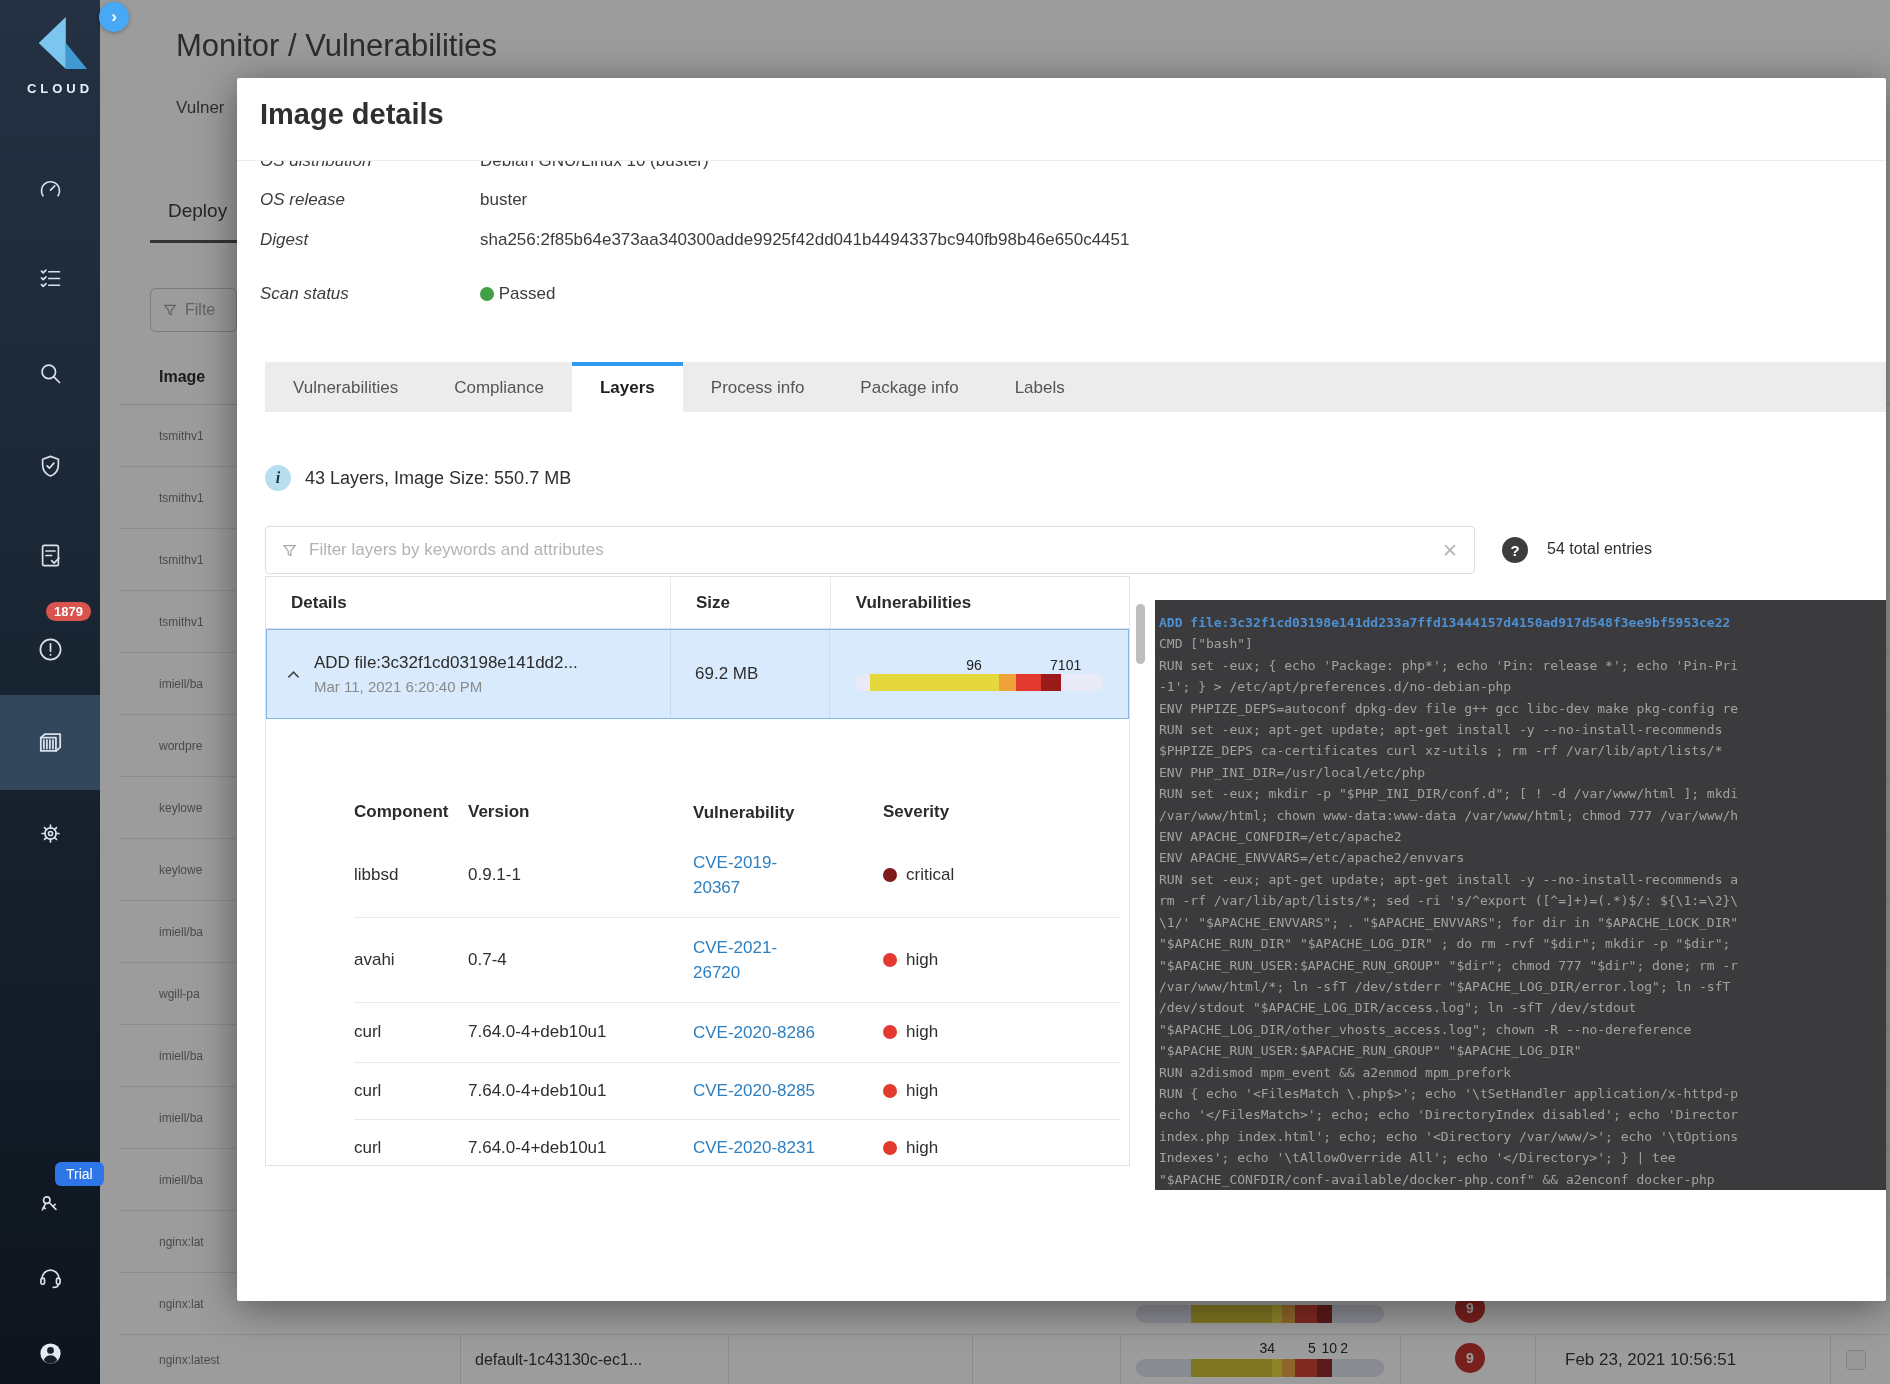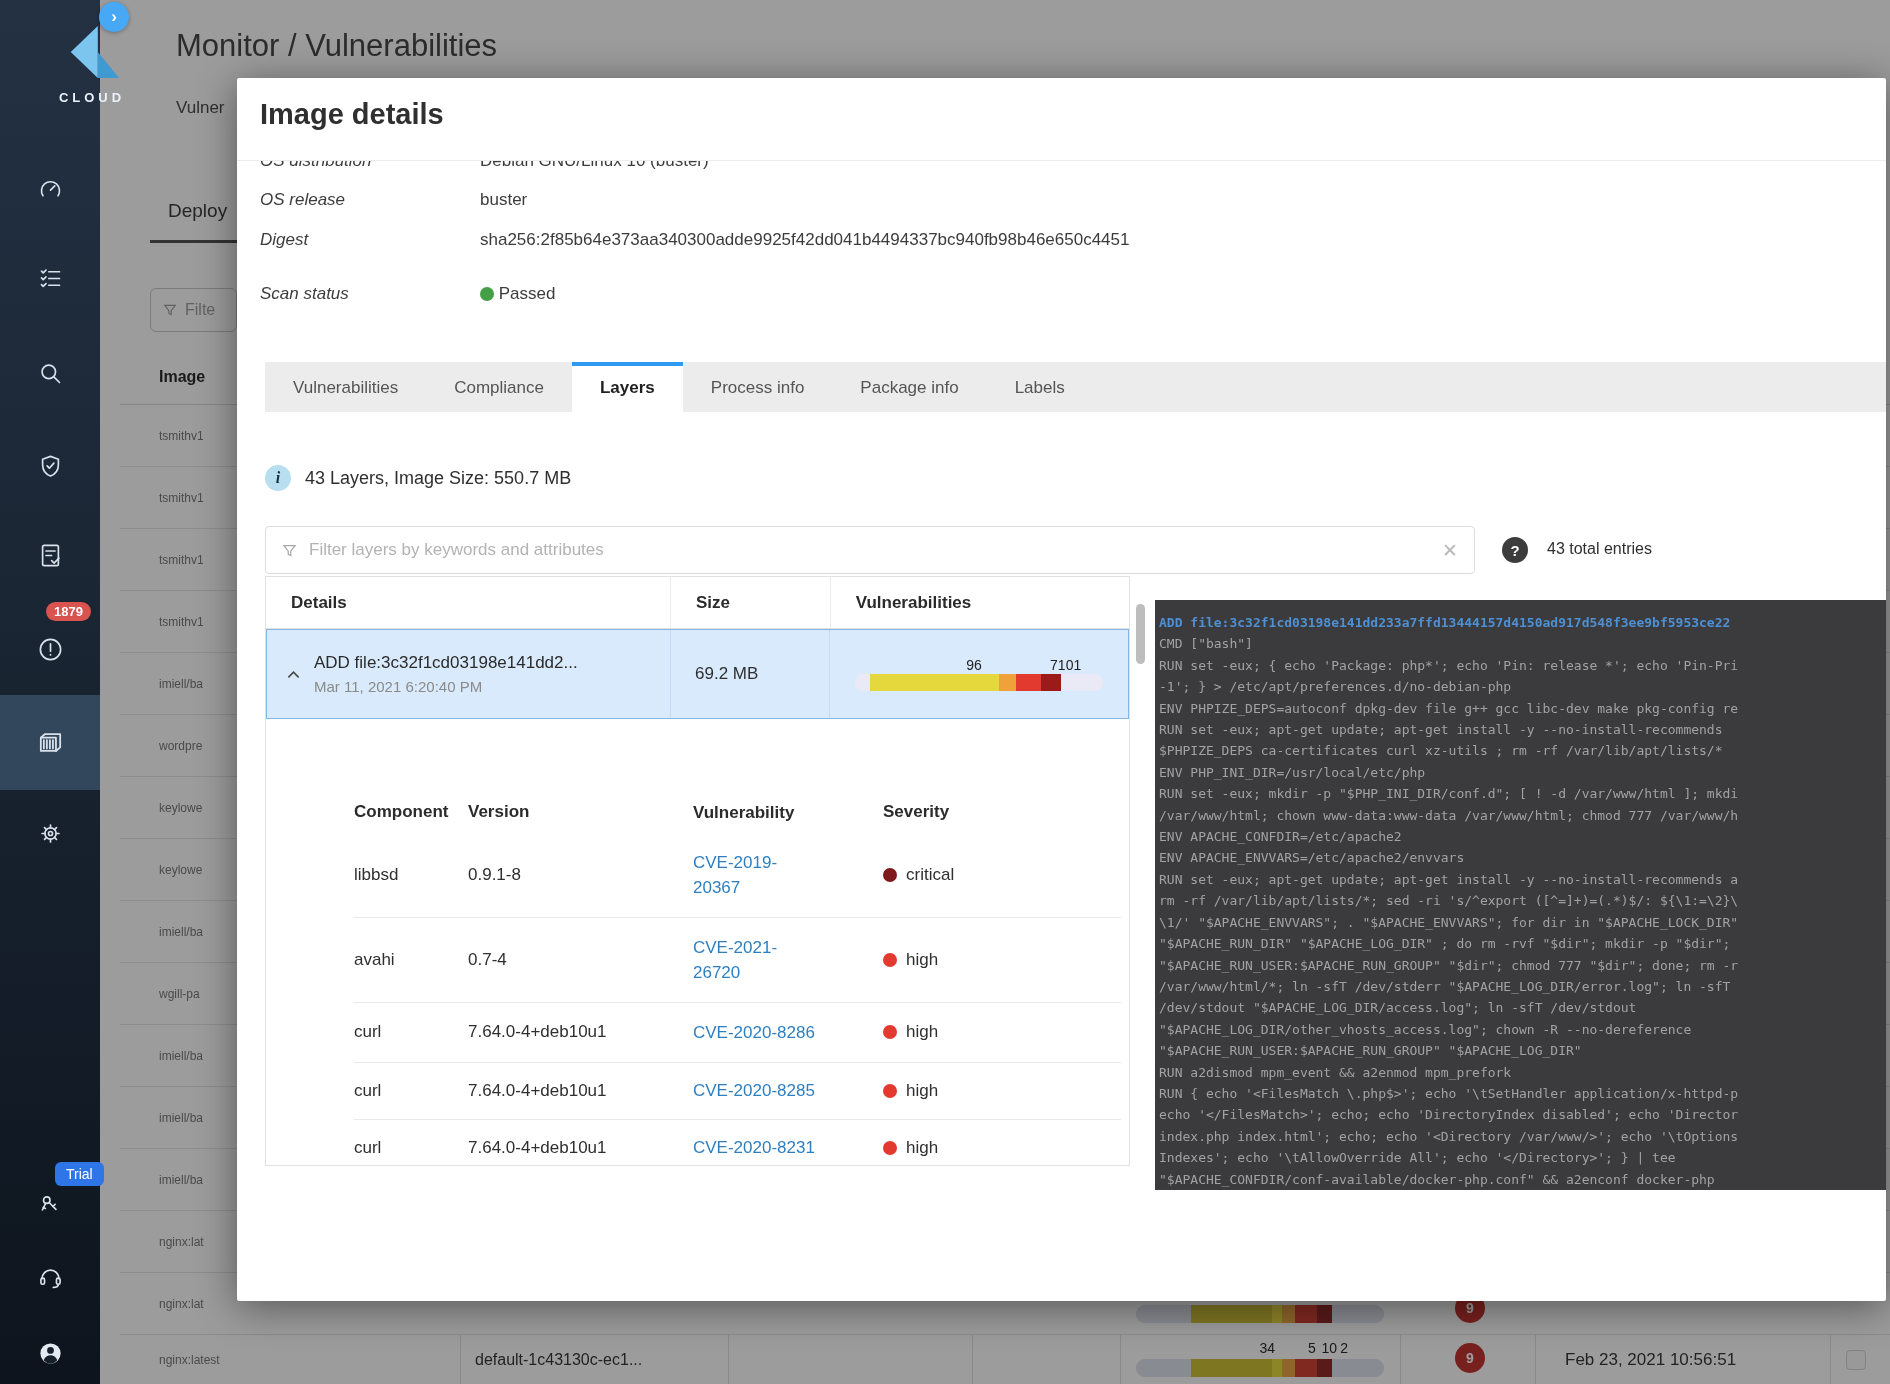--- a/index.html
+++ b/index.html
@@ -26,21 +26,21 @@
   .bar-labels span{position:absolute;transform:translateX(-50%);font-size:14px;color:#222;white-space:nowrap;margin-left:32px;}
   .bg-checkbox{left:1846px;top:1350px;width:20px;height:20px;border:1px solid #d2d2d2;border-radius:4px;background:#fafafa;}
 
   
   .overlay{left:100px;top:0;right:0;bottom:0;background:rgba(20,20,20,0.42);z-index:10;}
 
   
   .sidebar{left:0;top:0;width:100px;height:1384px;z-index:50;background:linear-gradient(180deg,#233143 0%,#1b2735 40%,#0d141d 100%);}
   .side-item{position:absolute;left:0;width:100px;height:74px;display:flex;align-items:center;justify-content:center;}
   .side-item.active{background:#33475c;height:95px;}
-  .logo-wrap{position:absolute;left:0;top:22px;width:120px;text-align:center;margin-left:32px;}
+  .logo-wrap{position:absolute;left:0;top:13px;width:120px;text-align:center;}
   .logo-text{margin-top:4px;font-size:13px;letter-spacing:4px;color:#eaf1f8;font-weight:bold;}
   .count-badge{position:absolute;left:46px;top:602px;background:#d9534f;color:#fff;font-size:13px;font-weight:bold;padding:2px 8px;border-radius:10px;z-index:55;}
   .trial-badge{position:absolute;left:55px;top:1162px;background:#2e75e8;color:#fff;font-size:14px;padding:4px 11px;border-radius:6px;z-index:55;}
   .expand-btn{position:absolute;left:99px;top:2px;width:30px;height:30px;border-radius:50%;background:#47a8f5;color:#fff;z-index:60;display:flex;align-items:center;justify-content:center;font-size:17px;font-weight:bold;box-shadow:0 1px 4px rgba(0,0,0,.3);}
   .icon-svg{stroke:#d9e1ea;stroke-width:1.5;fill:none;stroke-linecap:round;stroke-linejoin:round;}
 
   
   .modal{left:237px;top:78px;width:1649px;height:1223px;background:#fff;z-index:20;box-shadow:0 6px 40px rgba(0,0,0,.45);border-radius:2px;}
   .m-title{left:23px;top:20px;font-size:29px;font-weight:600;color:#2f2f2f;}
   .m-head-line{left:0;top:82px;width:100%;height:1px;background:#ececec;}
@@ -232,21 +232,21 @@
     <div class="abs info-text">43 Layers, Image Size: 550.7 MB</div>
 
     <div class="abs m-filter">
       <svg width="15" height="15" viewBox="0 0 24 24">
           <path d="M3 4h18l-7 9v7l-4-2v-5z" fill="none" stroke="#a9a9a9" stroke-width="2"></path>
         </svg>
       <input type="text" placeholder="Filter layers by keywords and attributes" style="">
       <span class="clear-x">✕</span>
     </div>
     <div class="abs help-ic">?</div>
-    <div class="abs entries">43 total entries</div>
+    <div class="abs entries">54 total entries</div>
 
     <div class="abs ltable">
       <div class="lt-head">
         <div class="lt-hcell w-details">Details</div>
         <div class="lt-hcell w-size">Size</div>
         <div class="lt-hcell w-vuln">Vulnerabilities</div>
       </div>
       <div class="sel-row">
         <div class="sel-details">
           <span class="caret">
@@ -278,21 +278,21 @@
 
       <div class="crow-head" style="top:220px;height:30px;">
         <div class="c-comp hdr">Component</div>
         <div class="c-ver hdr">Version</div>
         <div class="c-vuln hdr" style="color:#2b2b2b">Vulnerability</div>
         <div class="c-sev hdr">Severity</div>
       </div>
 
       <div class="crow" style="top:255px;height:85px;">
         <div class="c-comp">libbsd</div>
-        <div class="c-ver">0.9.1-8</div>
+        <div class="c-ver">0.9.1-1</div>
         <div class="c-vuln">
             <div>CVE-2019-</div>
             <div>20367</div>
           </div>
         <div class="c-sev">
             <span class="sev-dot critical"></span>
             <span>critical</span>
           </div>
       </div>
       <div class="rule" style="top:340px"></div>

